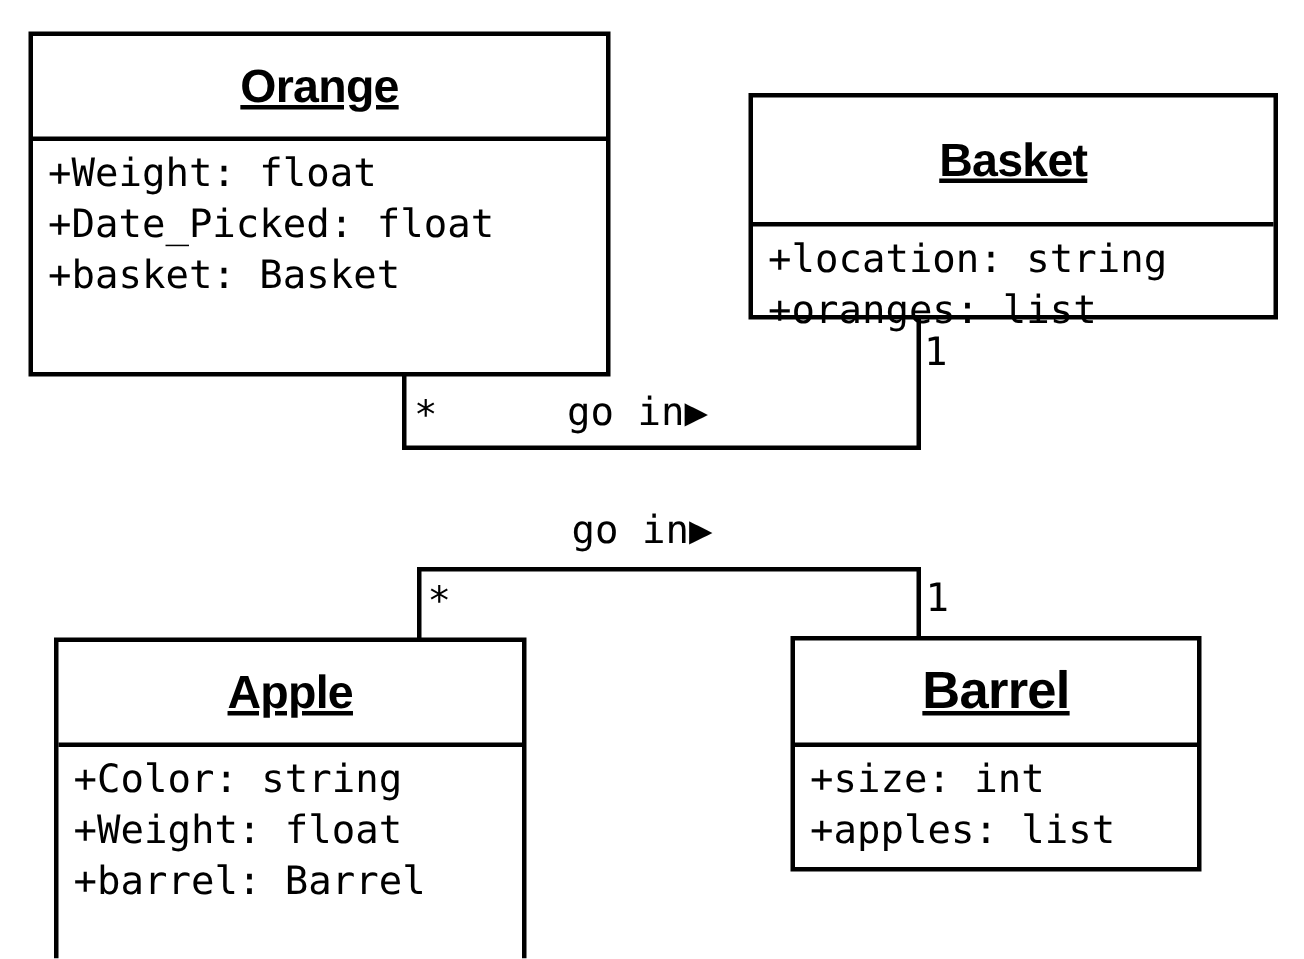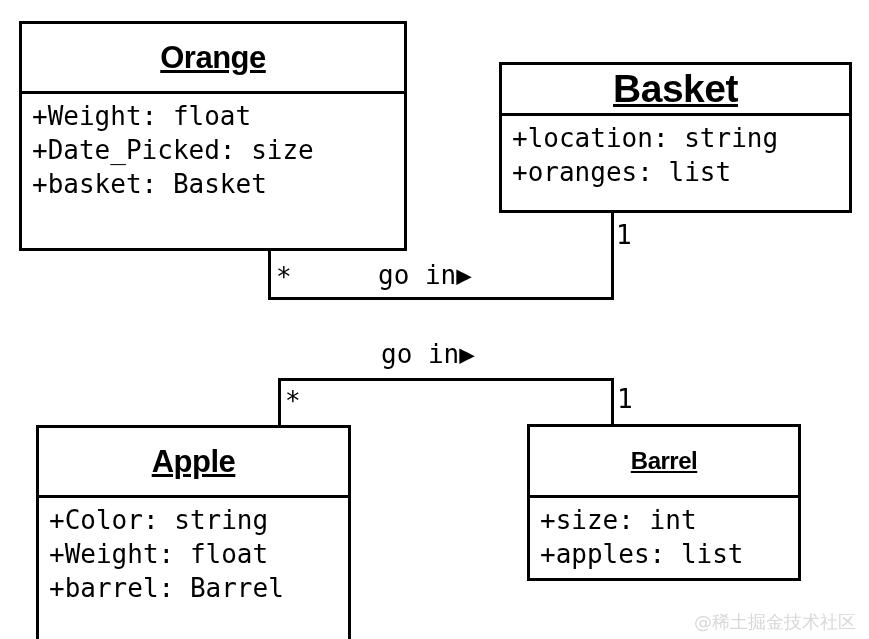--- a/index.html
+++ b/index.html
@@ -53,29 +53,29 @@
     white-space: pre;
     line-height: 1.30;
   }
 
   
   #class-orange          { left: 19px;  top: 21px;  width: 388px; height: 230px; }
   #class-orange .uml-class-name { height: 67px; font-size: 31px; }
   #class-orange .uml-attrs      { font-size: 26px; }
 
   #class-basket          { left: 499px; top: 62px;  width: 353px; height: 151px; }
-  #class-basket .uml-class-name { height: 48px; font-size: 39px; }
+  #class-basket .uml-class-name { height: 83px; font-size: 31px; }
   #class-basket .uml-attrs      { font-size: 26px; }
 
   #class-apple           { left: 36px;  top: 425px; width: 315px; height: 236px; }
   #class-apple .uml-class-name  { height: 67px; font-size: 31px; }
   #class-apple .uml-attrs       { font-size: 26px; }
 
   #class-barrel          { left: 527px; top: 424px; width: 274px; height: 157px; }
-  #class-barrel .uml-class-name { height: 68px; font-size: 24px; }
+  #class-barrel .uml-class-name { height: 68px; font-size: 35px; }
   #class-barrel .uml-attrs      { font-size: 26px; }
 
   
   .line-v {
     position: absolute;
     width: 0;
     border-left: 3px solid #000000;
   }
   .line-h {
     position: absolute;
@@ -125,21 +125,21 @@
 </head>
 <body>
 
 <div id="canvas">
 
   <div class="uml-class" id="class-orange">
     <div class="uml-class-name">Orange</div>
     <div class="uml-divider"></div>
     <div class="uml-attrs">
       <div class="uml-attr">+Weight: float</div>
-      <div class="uml-attr">+Date_Picked: size</div>
+      <div class="uml-attr">+Date_Picked: float</div>
       <div class="uml-attr">+basket: Basket</div>
     </div>
   </div>
 
   <div class="uml-class" id="class-basket">
     <div class="uml-class-name">Basket</div>
     <div class="uml-divider"></div>
     <div class="uml-attrs">
       <div class="uml-attr">+location: string</div>
       <div class="uml-attr">+oranges: list</div>
@@ -174,15 +174,14 @@
   <div class="conn-label" id="assoc-top-mult-dst">1</div>
 
   <div class="line-v" id="assoc-bottom-v-left"></div>
   <div class="line-h" id="assoc-bottom-h"></div>
   <div class="line-v" id="assoc-bottom-v-right"></div>
 
   <div class="conn-label" id="assoc-bottom-label">go in▶</div>
   <div class="conn-label" id="assoc-bottom-mult-src">*</div>
   <div class="conn-label" id="assoc-bottom-mult-dst">1</div>
 
-  <div id="watermark">@稀土掘金技术社区</div>
 
 </div>
 
 </body></html>

